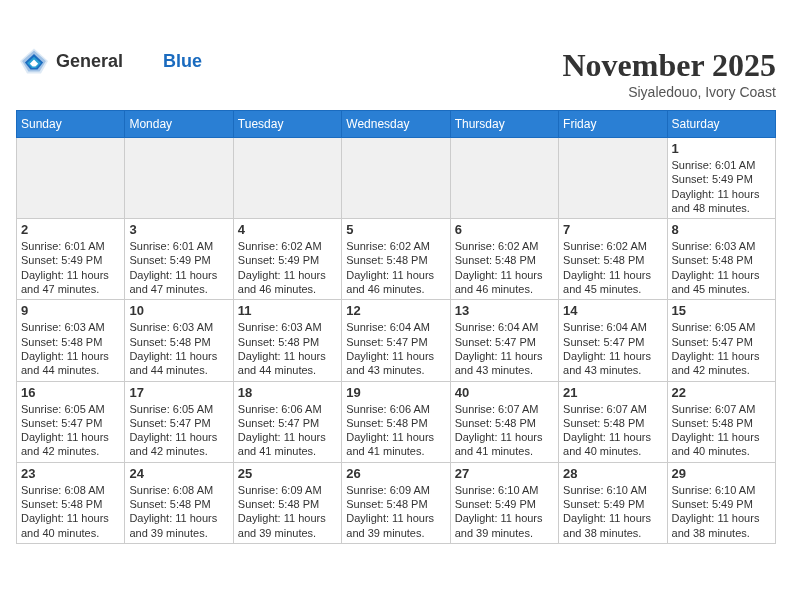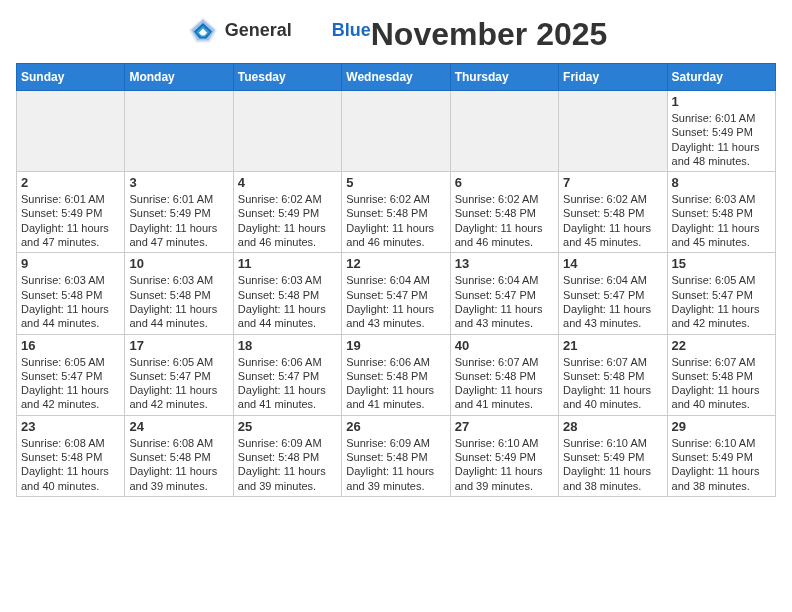--- a/index.html
+++ b/index.html
@@ -5,23 +5,24 @@
     * { box-sizing: border-box; margin: 0; padding: 0; }
     body {
       font-family: Arial, sans-serif;
       background: #fff;
       width: 792px;
       min-height: 612px;
       padding: 16px;
     }
     .header {
       display: flex;
-      justify-content: center;
+      justify-content: space-between;
       align-items: flex-start;
       margin-bottom: 10px;
+      margin-top: 31px;
     }
     .logo {
       display: flex;
       flex-direction: column;
       align-items: flex-start;
     }
     .logo-general {
       font-size: 18px;
       font-weight: bold;
       color: #333;
@@ -41,35 +42,36 @@
       align-items: center;
       gap: 4px;
     }
     .title-section {
       text-align: right;
     }
     .month-title {
       font-size: 32px;
       font-weight: bold;
       color: #333;
+      font-family: Liberation Serif, serif;
     }
     .location {
       font-size: 14px;
       color: #555;
     }
     .calendar {
       width: 100%;
       border-collapse: collapse;
       border: 1px solid #ccc;
     }
     .calendar th {
       background-color: #2a7fd4;
       color: #fff;
       font-size: 12px;
-      font-weight: bold;
+      font-weight: normal;
       padding: 6px 4px;
       text-align: left;
       border: 1px solid #1a6bbf;
     }
     .calendar td {
       vertical-align: top;
       border: 1px solid #ccc;
       padding: 3px 4px;
       width: 108px;
       min-height: 80px;
@@ -114,20 +116,21 @@
       <div>
         <div style="display:flex; align-items:baseline; gap:0;">
           <span class="logo-general">General</span>
             <span class="logo-blue">Blue</span>
         </div>
       </div>
     </div>
   </div>
   <div class="title-section">
     <div class="month-title">November 2025</div>
+    <div class="location">Siyaledouo, Ivory Coast</div>
   </div>
 </div>
 
 <table class="calendar">
   <thead>
     <tr>
     <th>Sunday</th>
         <th>Monday</th>
         <th>Tuesday</th>
         <th>Wednesday</th>

